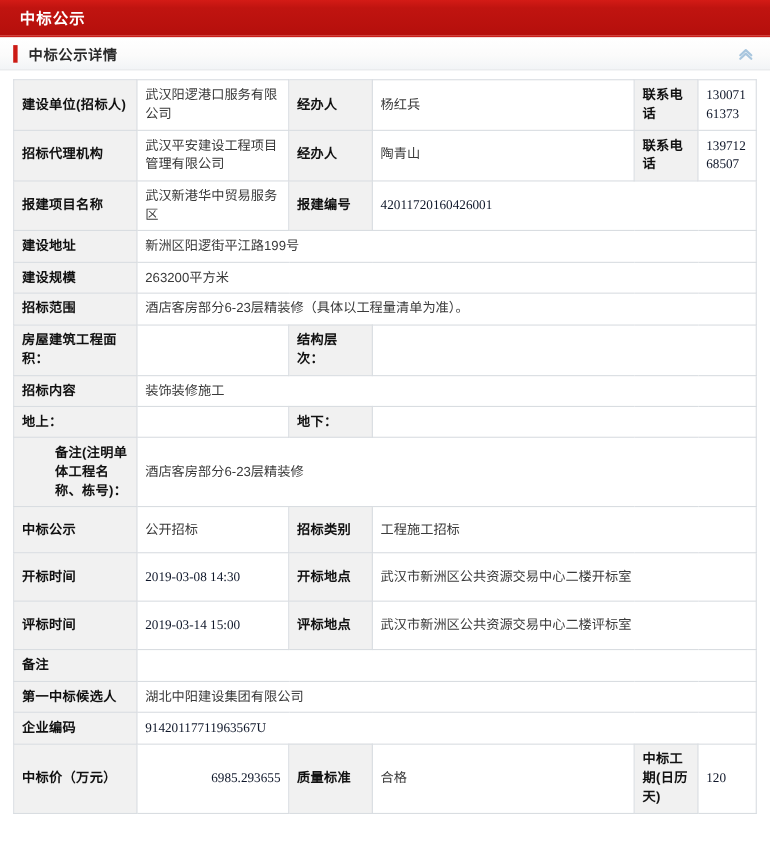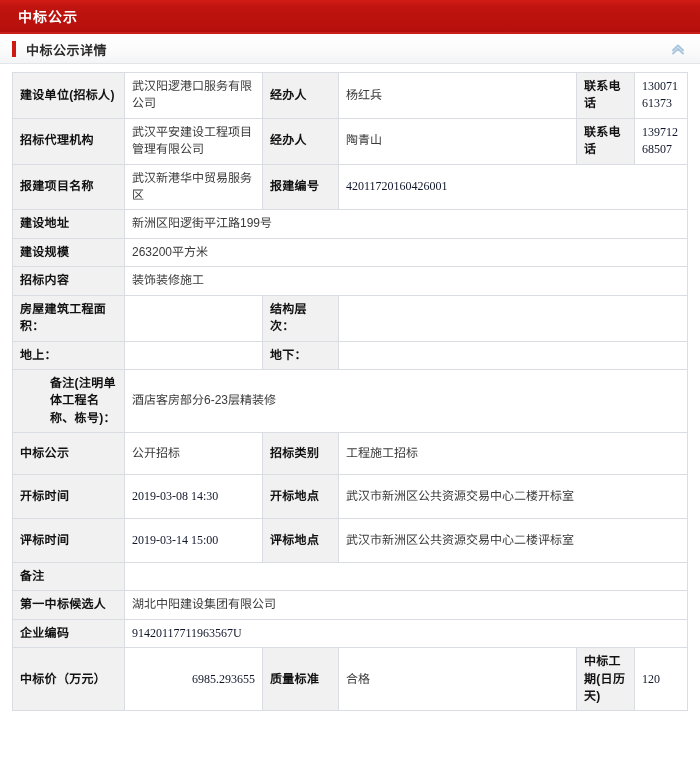--- a/index.html
+++ b/index.html
@@ -165,31 +165,35 @@
       <tr>
         <td class="lbl" style="height:28px;">建设地址</td>
         <td class="val" colspan="5">新洲区阳逻街平江路199号</td>
       </tr>
 
       <tr>
         <td class="lbl" style="height:28px;">建设规模</td>
         <td class="val" colspan="5">263200平方米</td>
       </tr>
 
-
-      <tr>
-        <td class="lbl" style="height:28px;">招标内容</td>
-        <td class="val" colspan="5">装饰装修施工</td>
+      <tr>
+        <td class="lbl" style="height:28px;">招标范围</td>
+        <td class="val" colspan="5">酒店客房部分6-23层精装修（具体以工程量清单为准）。</td>
       </tr>
 
       <tr>
         <td class="lbl" style="height:46px;">房屋建筑工程面积：</td>
         <td class="val"><span class="empty-cell"></span></td>
         <td class="lbl">结构层次：</td>
         <td class="val" colspan="3"><span class="empty-cell"></span></td>
+      </tr>
+
+      <tr>
+        <td class="lbl" style="height:28px;">招标内容</td>
+        <td class="val" colspan="5">装饰装修施工</td>
       </tr>
 
       <tr>
         <td class="lbl" style="height:28px;">地上：</td>
         <td class="val"><span class="empty-cell"></span></td>
         <td class="lbl">地下：</td>
         <td class="val" colspan="3"><span class="empty-cell"></span></td>
       </tr>
 
       <tr>

